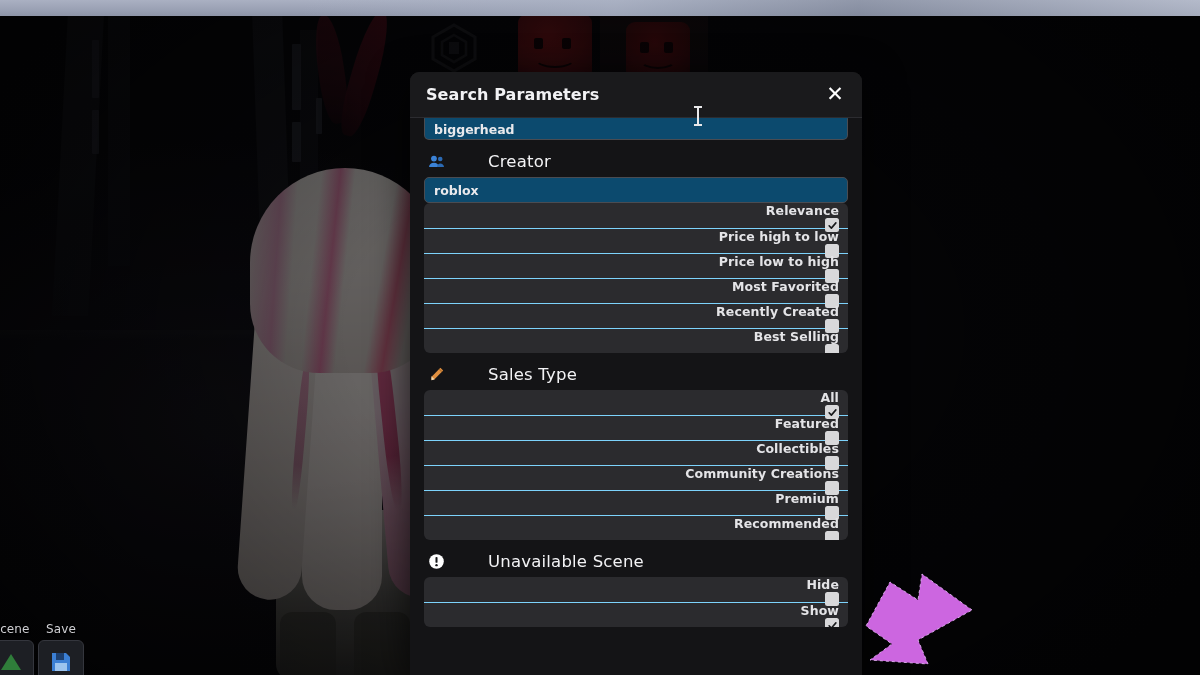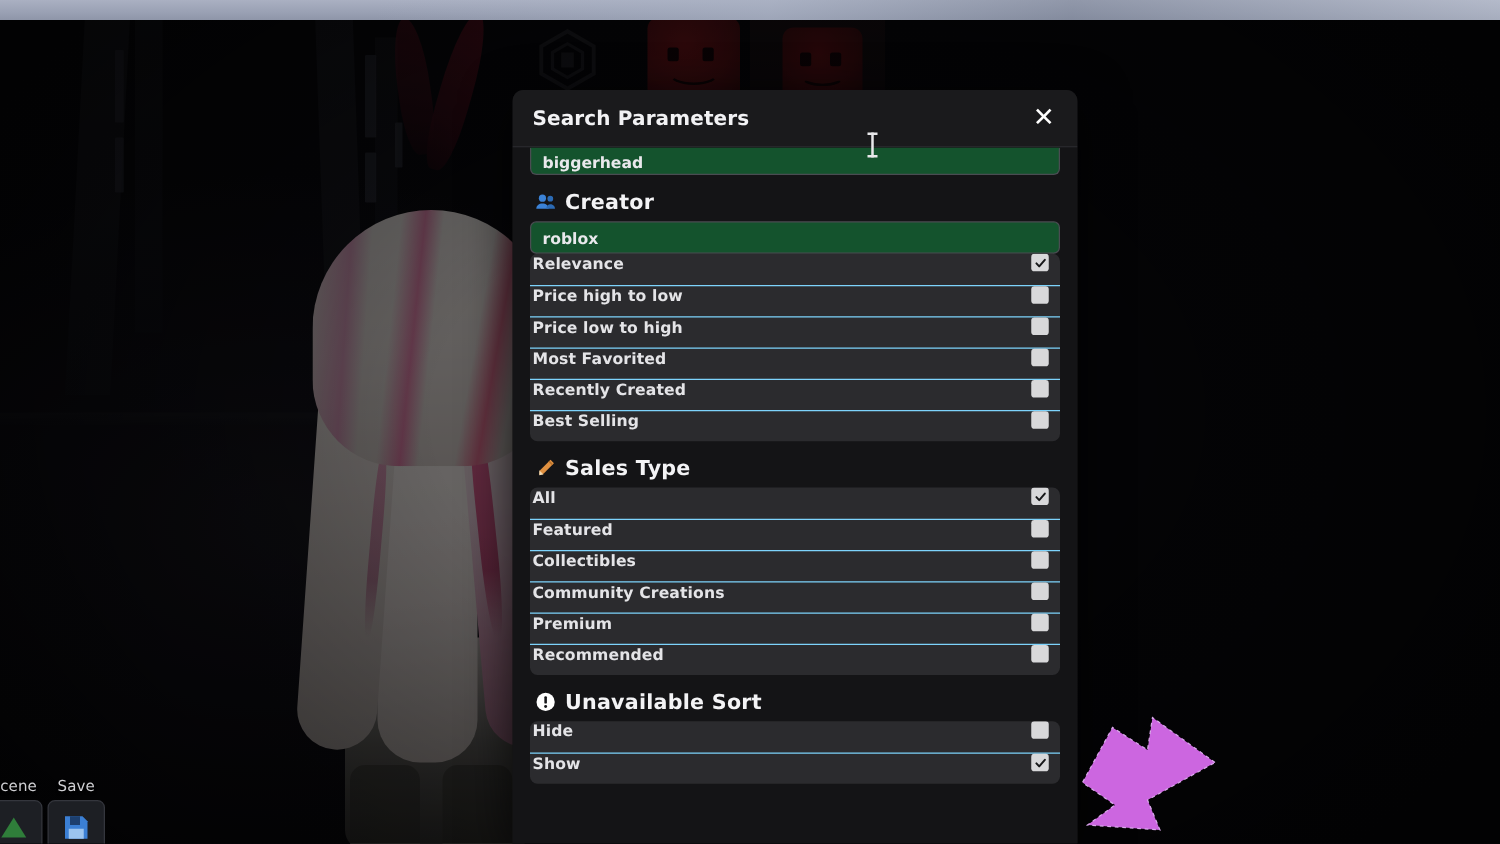--- a/index.html
+++ b/index.html
@@ -106,32 +106,32 @@
   .dialog { position:absolute; left:410px; top:72px; width:452px; height:603px;
       background:#141416; border-radius:9px 9px 0 0; overflow:hidden;
       box-shadow: 0 10px 40px rgba(0,0,0,.75); }
   .dlg-header { position:relative; height:46px; background:#1a1a1c;
       border-bottom:1px solid #2c2c30; display:flex; align-items:center; padding:0 16px; }
   .dlg-title { font-size:16px; font-weight:700; color:#f2f2f4; letter-spacing:.1px; }
   .dlg-close { position:absolute; right:14px; top:50%; transform:translateY(-50%);
       width:26px; height:26px; display:flex; align-items:center; justify-content:center;
       color:#ffffff; font-size:21px; font-weight:700; line-height:1; cursor:pointer; }
   .dlg-body { position:relative; padding:0 14px; background:#141416; height:557px; }
-  .input { width:100%; height:26px; border-radius:5px; background:#14532d;
+  .input { width:100%; height:26px; border-radius:5px; background:#0c4a6e;
       border:1px solid #4a4c52; display:flex; align-items:center; padding:0 9px;
       font-size:12.5px; font-weight:700; color:#e9e9ec; }
   .input.clipped { border-top-color:transparent; border-radius:0 0 5px 5px; height:22px; margin-top:0; }
 
   .section-head { display:flex; align-items:center; gap:7px; margin:12px 0 6px 4px; }
-  .section-head .stitle { font-size:16.5px; font-weight:700; color:#f3f3f5; letter-spacing:.2px; }
+  .section-head .stitle { font-size:16.5px; font-weight:400; color:#f3f3f5; letter-spacing:.2px;margin-left:36px; }
   .sicon { width:17px; height:17px; display:block; flex:0 0 17px; }
 
   .opt-group { background:#2b2b2e; border-radius:6px; overflow:hidden; }
-  .opt-row { display:flex; align-items:flex-start; justify-content:space-between;
-      height:25px; padding:0 9px 0 2px; }
+  .opt-row { display:flex; align-items:flex-end; justify-content:space-between;
+      height:25px; padding:0 9px 0 2px;flex-direction:column; }
   .opt-row + .opt-row { border-top:1px solid #7dd3fc; }
   .opt-label { font-size:12.5px; font-weight:700; color:#e4e4e7; letter-spacing:.1px; }
   .cbox { width:14px; height:14px; border-radius:2.5px; background:#d8d8da;
       display:flex; align-items:center; justify-content:center; flex:0 0 14px; cursor:pointer; }
   .cbox .tick { display:none; width:9px; height:9px; }
   .cbox.on .tick { display:block; }
 
   
   .ibeam { position:absolute; left:697px; top:106px; width:2px; height:20px; background:#e8e8ea; }
   .ibeam:before, .ibeam:after { content:""; position:absolute; left:-3px; width:8px; height:2px; background:#e8e8ea; }
@@ -329,21 +329,21 @@
           </span>
         </div>
       </div>
 
       <div class="section-head">
         <svg class="sicon" viewBox="0 0 20 20">
           <circle cx="10" cy="10" r="8.6" fill="#ffffff"></circle>
           <rect x="8.8" y="4.6" width="2.4" height="7" rx="1.1" fill="#16171a"></rect>
           <circle cx="10" cy="14.3" r="1.4" fill="#16171a"></circle>
         </svg>
-        <span class="stitle">Unavailable Sort</span>
+        <span class="stitle">Unavailable Scene</span>
       </div>
       <div class="opt-group">
         <div class="opt-row">
           <span class="opt-label">Hide</span>
           <span class="cbox">
             
           </span>
         </div>
         <div class="opt-row">
           <span class="opt-label">Show</span>

